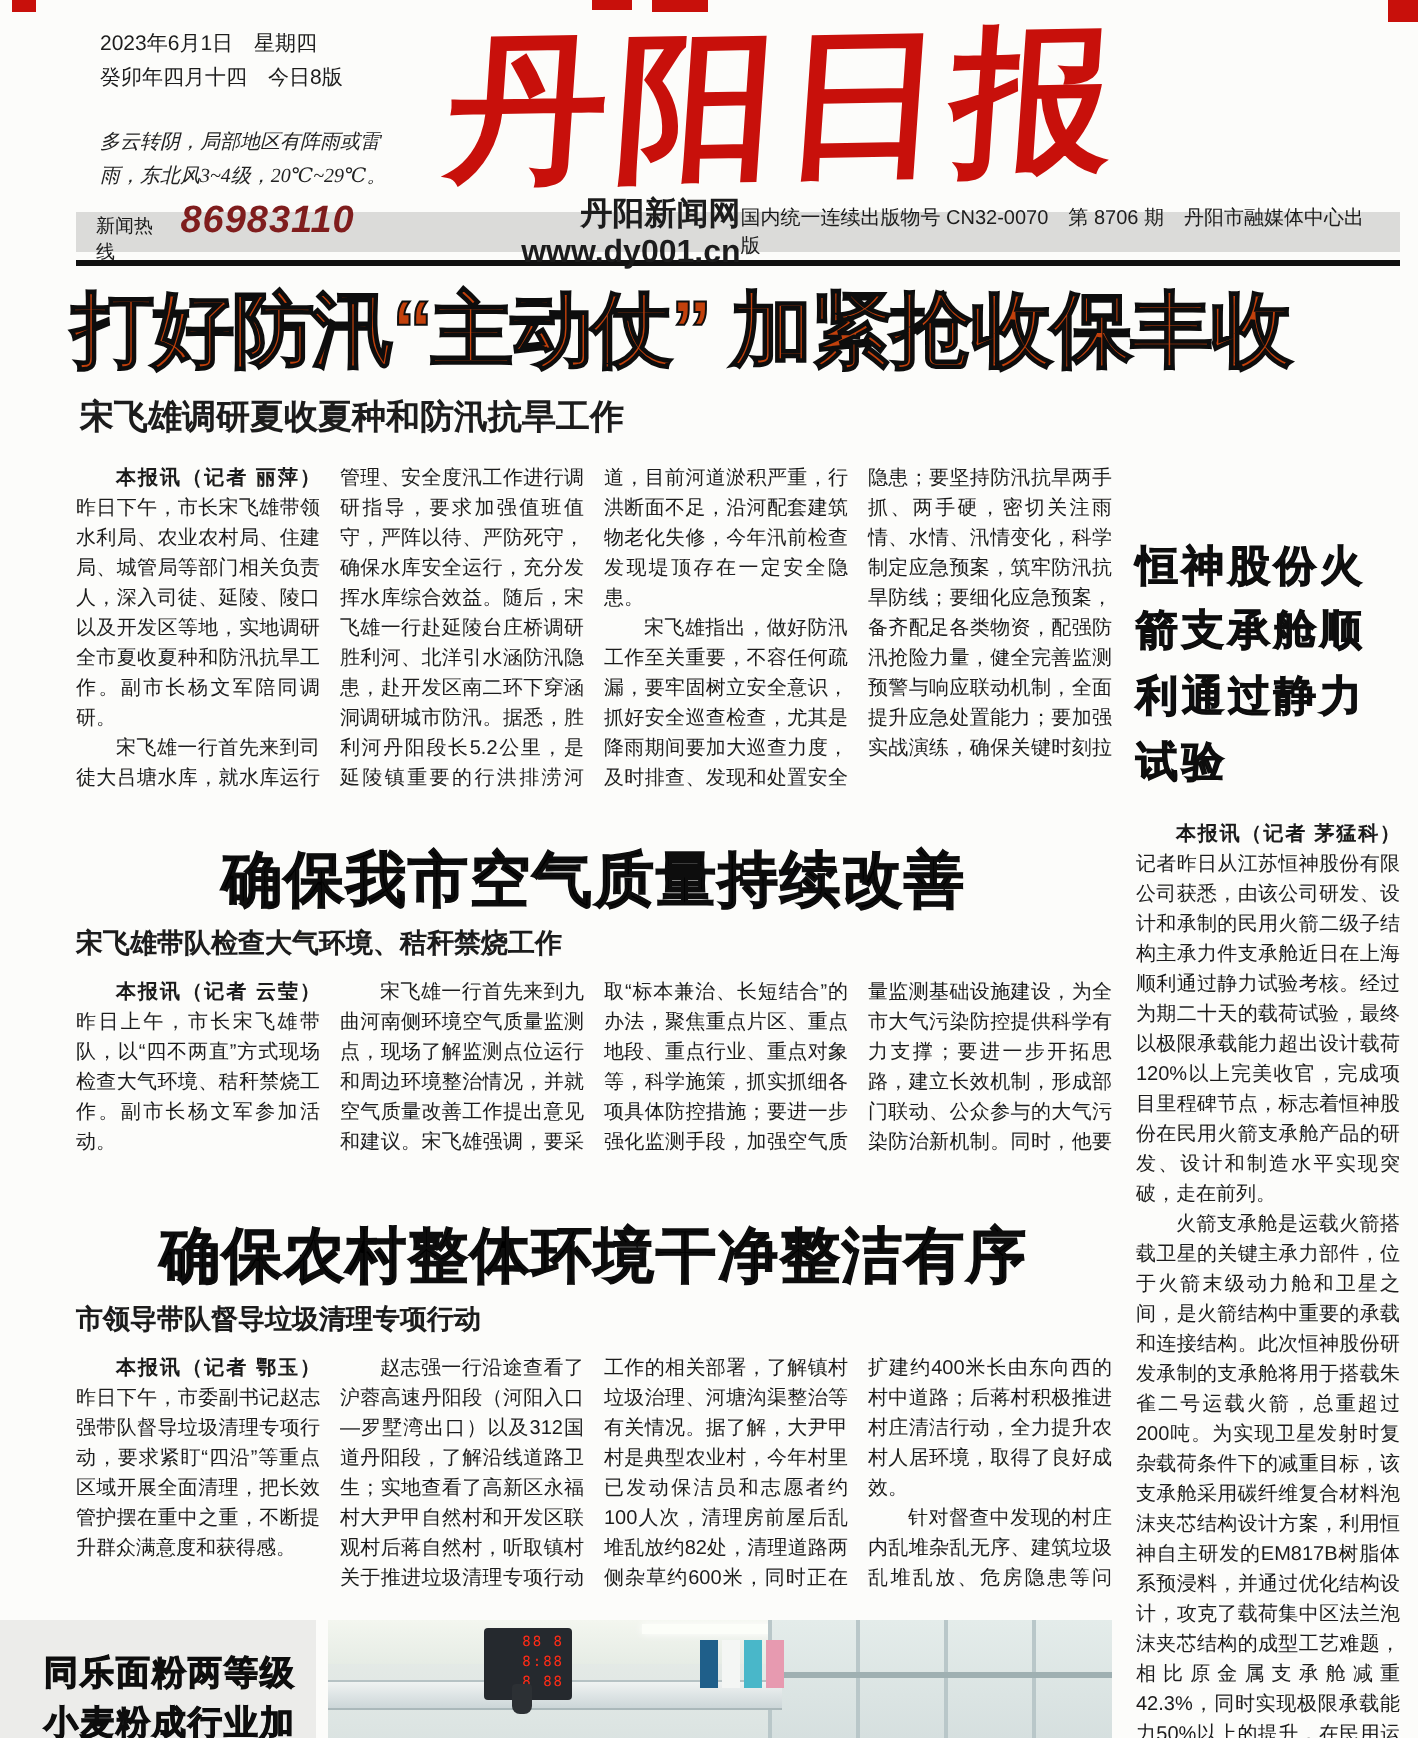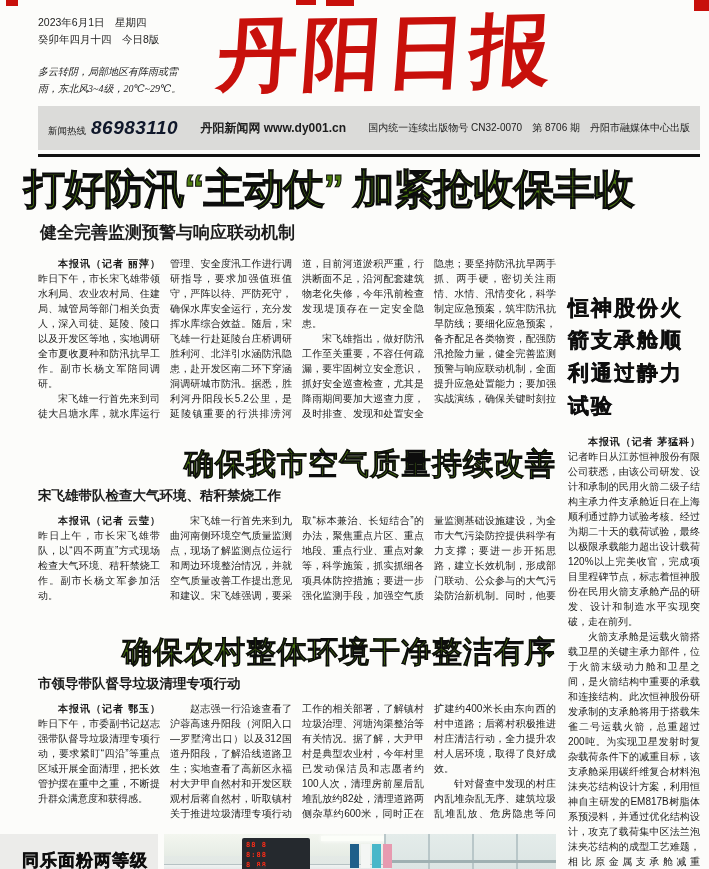--- a/index.html
+++ b/index.html
@@ -1,76 +1,76 @@
 <!DOCTYPE html>
 <html><head>
 <meta charset="utf-8">
 <style>
   html,body{margin:0;padding:0;background:#888;}
   .page{position:relative;width:709px;height:869px;background:#fcfcfa;overflow:hidden;
         font-family:"Liberation Sans","DejaVu Sans",sans-serif;color:#1c1c1c;margin:0 auto;}
   .edge-mark{position:absolute;top:0;background:#c8100b;}
   
-  .header{display:flex;padding:6px 9px 0 38px;height:96px;}
+  .header{display:flex;padding:6px 9px 0 50px;height:96px;}
   .header-left{width:152px;flex:none;font-size:10.5px;line-height:1.65;padding-top:8px;}
   .weather{margin-top:14px;font-size:10px;line-height:1.75;color:#222;}
   .kai{font-family:"Liberation Serif","DejaVu Serif",serif;font-style:italic;}
   .masthead{flex:1;text-align:center;font-family:"DejaVu Serif","Liberation Serif",serif;
             font-weight:900;font-size:80px;line-height:92px;color:#c8100b;
             letter-spacing:4px;transform:skewX(-5deg) rotate(-1deg);white-space:nowrap;}
   .header-spacer{width:118px;flex:none;}
   
   .infobar{margin:4px 9px 0 38px;height:20px;background:#dbdbd9;display:flex;align-items:center;
-           padding:12px 10px;justify-content:space-between;}
+           padding:0 10px;justify-content:space-between;}
   .hotline{display:flex;align-items:baseline;gap:5px;}
   .hotline-label{font-size:9.5px;}
-  .hotline-number{font-size:19px;font-weight:900;font-style:italic;color:#0f172a;letter-spacing:.5px;}
-  .website{font-size:12px;font-weight:bold;}
+  .hotline-number{font-size:19px;font-weight:900;font-style:italic;color:#7f1d1d;letter-spacing:.5px;}
+  .website{font-size:16px;font-weight:bold;text-align:right;}
   .pubinfo{font-size:10px;}
   .black-rule{margin:4px 9px 0 38px;height:3px;background:#111;}
   
-  .headline{margin:10px 9px 0 24px;font-size:41px;line-height:1.12;font-weight:900;
-            letter-spacing:-1px;white-space:nowrap;color:#4d7c0f;
+  .headline{margin:10px 9px 0 36px;font-size:41px;line-height:1.12;font-weight:900;
+            letter-spacing:-1px;white-space:nowrap;color:#c2410c;
             -webkit-text-stroke:1px #0d0d0d;}
   .subhead{margin:8px 9px 0 40px;font-size:17px;font-weight:bold;}
   
   .main{display:flex;gap:12px;margin:12px 9px 0 38px;}
   .main-left{width:518px;flex:none;}
   .sidebar{flex:1;min-width:0;}
   .cols{column-count:4;column-gap:10px;text-align:justify;font-size:10px;line-height:15px;overflow:hidden;}
   .cols p,.side-body p{margin:0;text-indent:2em;}
   .rest{display:contents;}
   .byline{font-weight:bold;}
   .cols-a1{height:176px;}
   .cols-a2{height:103px;}
   .cols-a3{height:121px;}
-  .sec-title{margin:12px 0 2px;text-align:right;font-weight:900;color:#4d7c0f;
+  .sec-title{margin:12px 0 2px;text-align:center;font-weight:900;color:#000000;
              -webkit-text-stroke:.6px #0d0d0d;letter-spacing:1px;}
   .t-air{font-size:30px;}
   .t-rural{font-size:30px;margin-top:16px;}
   .sec-sub{text-align:left;font-size:13.5px;font-weight:bold;margin:2px 0 8px;}
   
   .side-title{margin:36px 0 12px;font-size:21px;line-height:1.55;font-weight:900;
               letter-spacing:2px;-webkit-text-stroke:.5px #0d0d0d;}
   .side-body{font-size:10px;line-height:15px;text-align:justify;height:478px;overflow:hidden;}
   
   .bottom-row{display:flex;margin:12px 0 0 -38px;width:556px;gap:6px;}
   .flour-box{width:158px;flex:none;background:#ececea;padding:14px 10px 6px 22px;box-sizing:border-box;height:113px;}
   .flour-title{margin:0 0 10px;font-size:17px;line-height:1.5;font-weight:900;
                -webkit-text-stroke:.5px #0d0d0d;letter-spacing:1px;}
   
   .photo{position:relative;flex:1;height:113px;overflow:hidden;
          background:linear-gradient(180deg,#e9ede8 0%,#dde5e3 45%,#cfd9d9 100%);}
   .ph-ceiling{position:absolute;top:0;left:0;right:0;height:22px;background:linear-gradient(180deg,#f3f6ef,#e6ece5);}
   .ph-light{position:absolute;top:2px;left:40%;width:26%;height:5px;background:#fcfef9;box-shadow:0 0 4px #fff;}
   .ph-beam{position:absolute;top:30px;left:0;right:42%;height:13px;
            background:linear-gradient(#f0f3f2,#ccd6d8);border-top:1px solid #b6c2c4;border-bottom:1px solid #aab8ba;}
-  .ph-led{position:absolute;top:4px;left:78px;width:68px;height:36px;background:#25292e;border-radius:2px;
+  .ph-led{position:absolute;top:4px;left:78px;width:44px;height:36px;background:#25292e;border-radius:2px;
           padding:2px 4px;box-sizing:border-box;color:#ff2c17;
-          font-family:"DejaVu Sans Mono",monospace;font-size:7px;line-height:10px;font-weight:bold;}
+          font-family:"DejaVu Sans Mono",monospace;font-size:7px;line-height:10px;text-align:right;}
   .ph-led p{margin:0;text-indent:0;letter-spacing:1px;}
   .ph-glass{position:absolute;top:0;right:0;width:44%;bottom:0;
             background:repeating-linear-gradient(90deg,#b9c7c9 0 2px,rgba(0,0,0,0) 2px 44px),
                        linear-gradient(180deg,#e4ecea,#c9d4d5);}
   .ph-glassbar{position:absolute;top:26px;right:0;width:44%;height:3px;background:#9fb0b2;}
   .ph-folders{position:absolute;top:10px;left:186px;display:flex;gap:2px;}
   .ph-folders i{display:block;width:9px;height:24px;}
   .ph-device{position:absolute;top:32px;left:92px;width:10px;height:15px;background:#2c3034;border-radius:2px 2px 4px 4px;}
 </style>
 </head>
@@ -96,21 +96,21 @@
     <div class="hotline">
       <span class="hotline-label">新闻热线</span>
       <span class="hotline-number">86983110</span>
     </div>
     <div class="website">丹阳新闻网 www.dy001.cn</div>
     <div class="pubinfo">国内统一连续出版物号 CN32-0070　第 8706 期　丹阳市融媒体中心出版</div>
   </div>
   <div class="black-rule"></div>
 
   <h1 class="headline">打好防汛“主动仗” 加紧抢收保丰收</h1>
-  <div class="subhead">健全完善监测预警与响应联动机制</div>
+  <div class="subhead">宋飞雄调研夏收夏种和防汛抗旱工作</div>
 
   <div class="main">
     <div class="main-left">
 
       <div class="cols cols-a1">
         <p class="first"><b class="byline">本报讯（记者 丽萍）</b><span>昨日下午，市长宋飞雄带领水利局、农业农村局、住建局、城管局等部门相关负责人，深入司徒、延陵、陵口以及开发区等地，实地调研全市夏收夏种和防汛抗旱工作。副市长杨文军陪同调研。</span></p>
         <div class="rest"><p>宋飞雄一行首先来到司徒大吕塘水库，就水库运行管理、安全度汛工作进行调研指导，要求加强值班值守，严阵以待、严防死守，确保水库安全运行，充分发挥水库综合效益。随后，宋飞雄一行赴延陵台庄桥调研胜利河、北洋引水涵防汛隐患，赴开发区南二环下穿涵洞调研城市防汛。据悉，胜利河丹阳段长5.2公里，是延陵镇重要的行洪排涝河道，目前河道淤积严重，行洪断面不足，沿河配套建筑物老化失修，今年汛前检查发现堤顶存在一定安全隐患。</p><p>宋飞雄指出，做好防汛工作至关重要，不容任何疏漏，要牢固树立安全意识，抓好安全巡查检查，尤其是降雨期间要加大巡查力度，及时排查、发现和处置安全隐患；要坚持防汛抗旱两手抓、两手硬，密切关注雨情、水情、汛情变化，科学制定应急预案，筑牢防汛抗旱防线；要细化应急预案，备齐配足各类物资，配强防汛抢险力量，健全完善监测预警与响应联动机制，全面提升应急处置能力；要加强实战演练，确保关键时刻拉得出、冲得上、打得赢，切实打好防汛“主动仗”。</p></div>
       </div>
 
       <h2 class="sec-title t-air">确保我市空气质量持续改善</h2>

